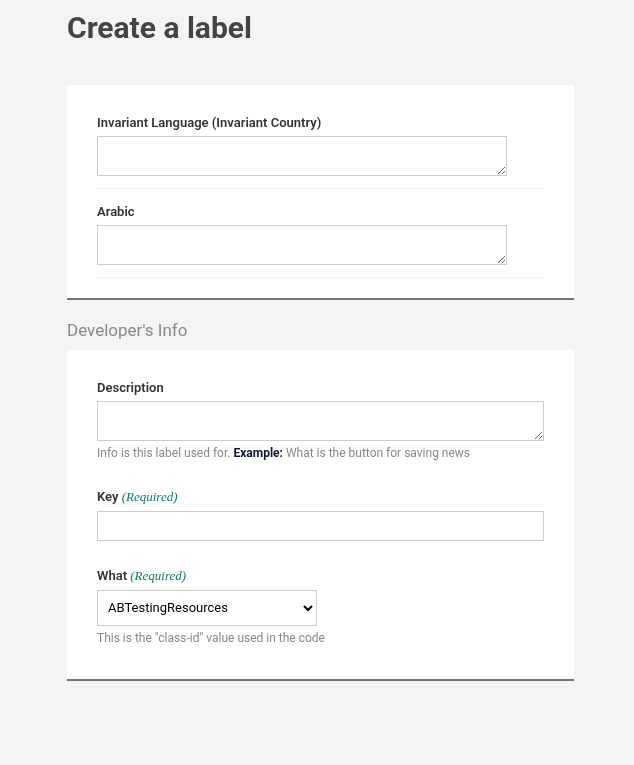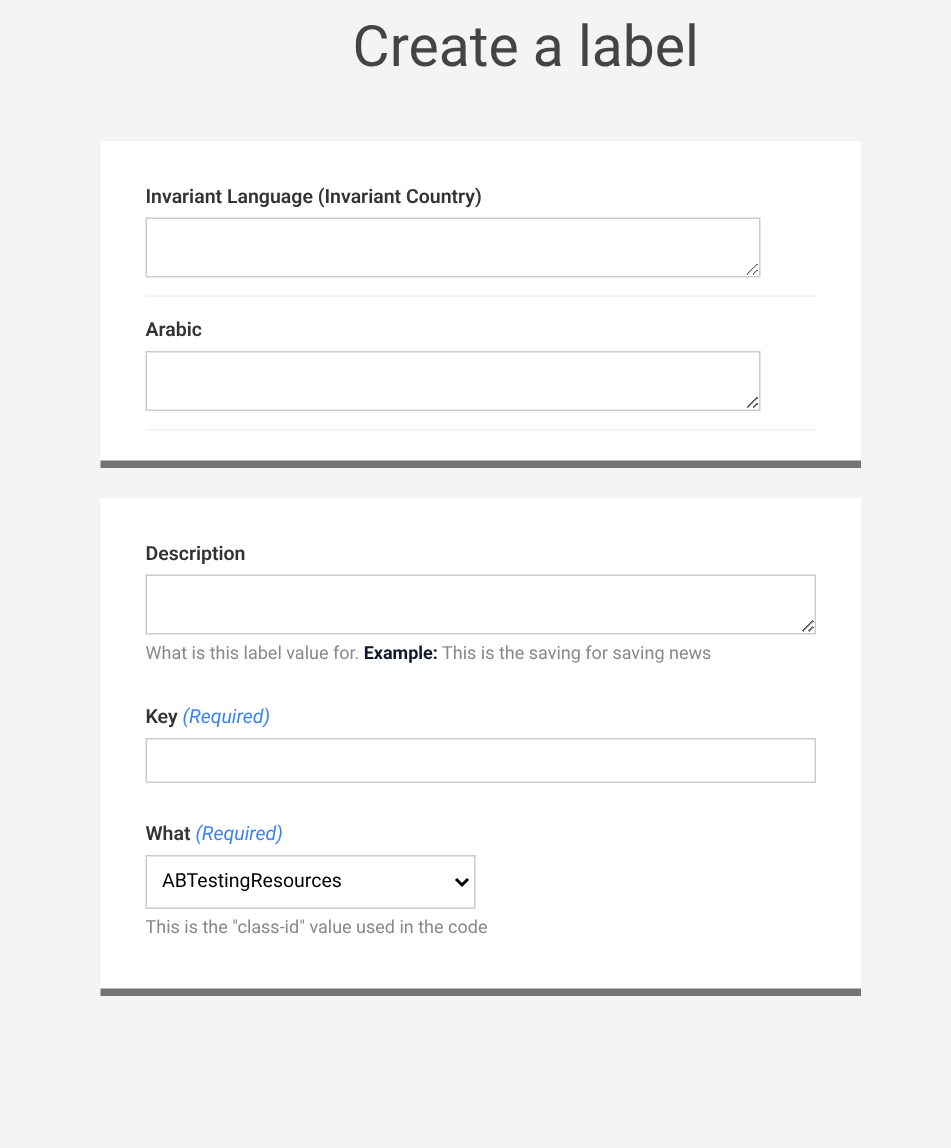--- a/index.html
+++ b/index.html
@@ -11,32 +11,31 @@
       font-family: -apple-system, BlinkMacSystemFont, "Segoe UI", Roboto, "Helvetica Neue", Arial, sans-serif;
       background-color: #f4f4f4;
       color: #333;
       width: 634px;
       padding: 0;
     }
     .page-container {
       padding: 0 0 20px 0;
     }
     .page-title {
-      font-size: 38px;
-      font-weight: 400;
+      font-size: 30px;
+      font-weight: 700;
       color: #444;
       padding: 10px 0 10px 67px;
       margin-bottom: 30px;
-      text-align: center;
     }
     .panel {
       background: #fff;
       margin: 0 60px 20px 67px;
       padding: 30px 30px 20px 30px;
-      border-bottom: 5px solid #737373;
+      border-bottom: 2px solid #737373;
     }
     .section-title {
       font-size: 17px;
       font-weight: 400;
       color: #888;
       padding: 0 0 10px 67px;
     }
     .form-row {
       border-bottom: 1px solid #eee;
       padding-bottom: 12px;
@@ -51,21 +50,22 @@
     .form-label {
       display: block;
       font-size: 13px;
       color: #333;
       margin-bottom: 6px;
       font-weight: 600;
     }
     .form-label .required {
       font-style: italic;
       font-weight: 400;
-      color: #3b82f6;
+      color: #0f766e;
+      font-family: Liberation Serif, serif;
     }
     textarea.form-input {
       width: 410px;
       height: 40px;
       border: 1px solid #ccc;
       padding: 6px 8px;
       font-family: inherit;
       font-size: 13px;
       resize: both;
       display: block;
@@ -114,27 +114,28 @@
     <div class="form-row">
       <label class="form-label">Invariant Language (Invariant Country)</label>
       <textarea class="form-input" style=""></textarea>
     </div>
     <div class="form-row">
       <label class="form-label">Arabic</label>
       <textarea class="form-input" style=""></textarea>
     </div>
   </div>
 
+  <div class="section-title">Developer's Info</div>
 
   <div class="panel">
     <div class="form-row no-border">
       <label class="form-label">Description</label>
       <textarea class="form-input wide" style=""></textarea>
       <div class="help-text">
-        <span>What is this label value for. </span><span class="bold">Example:</span><span> This is the saving for saving news</span>
+        <span>Info is this label used for. </span><span class="bold">Example:</span><span> What is the button for saving news</span>
       </div>
     </div>
     <div class="form-row no-border">
       <label class="form-label">
         <span>Key</span> <span class="required">(Required)</span>
       </label>
       <input type="text" class="form-input" value="" style="">
     </div>
     <div class="form-row no-border">
       <label class="form-label">

